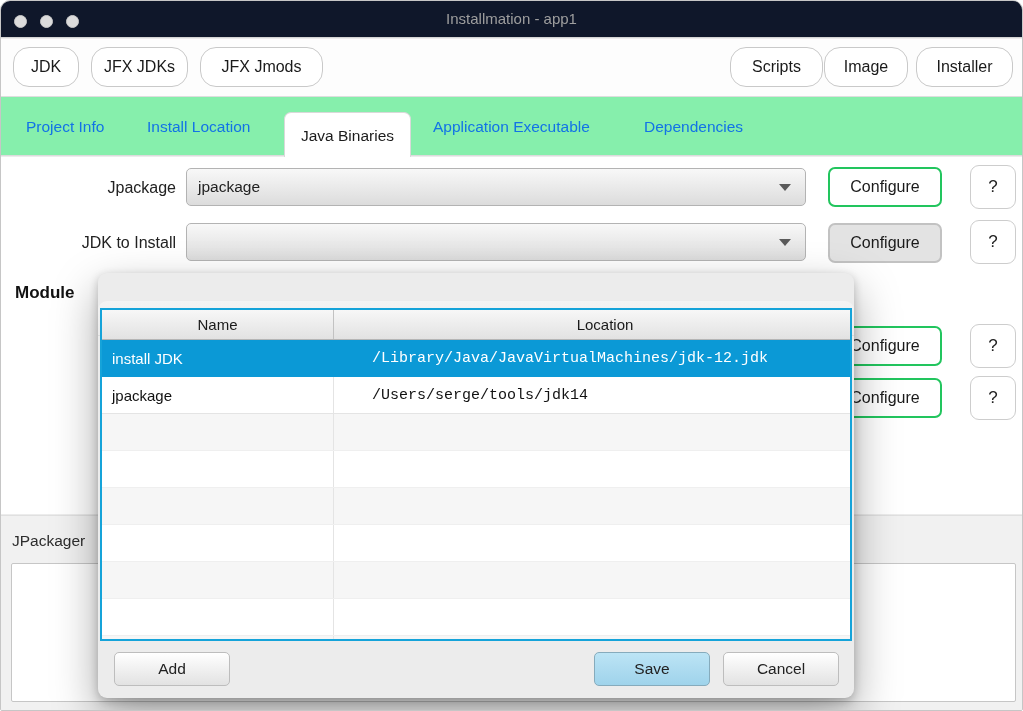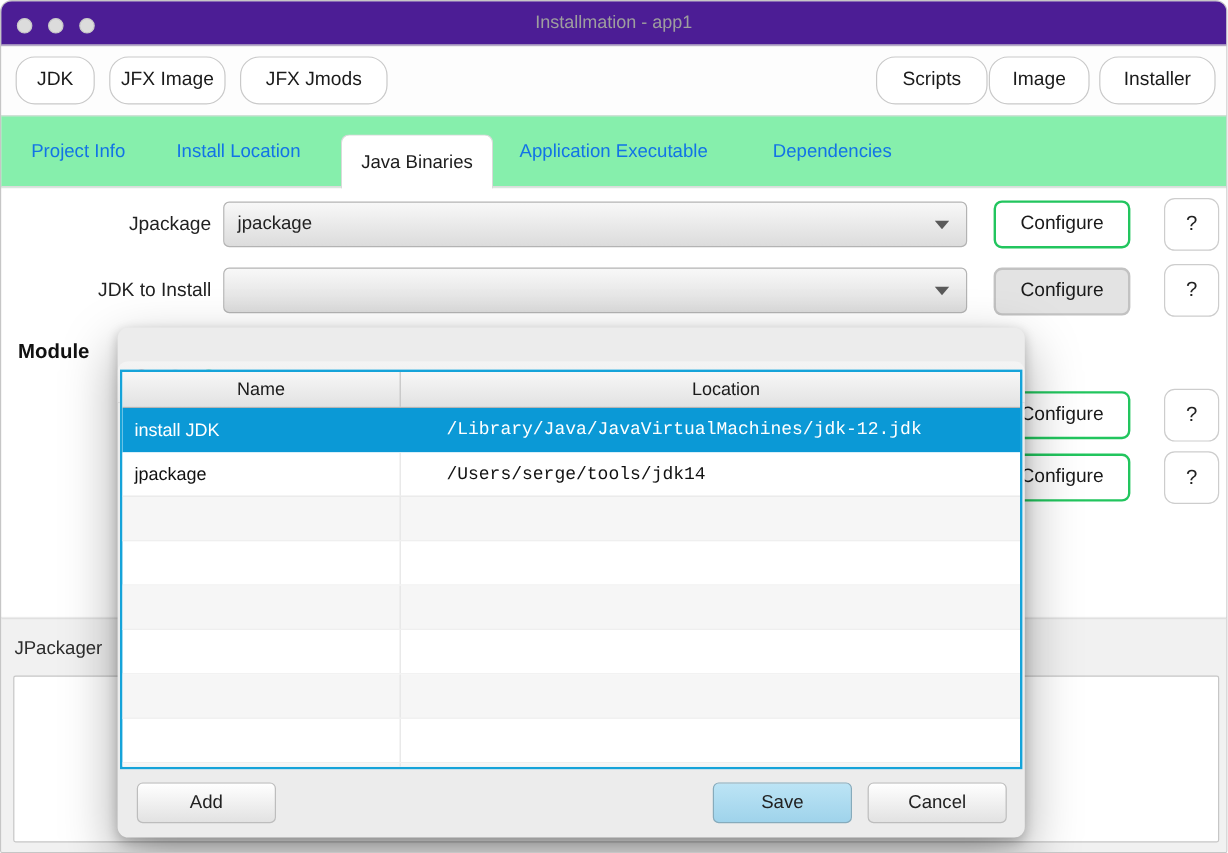--- a/index.html
+++ b/index.html
@@ -1,20 +1,20 @@
 <!DOCTYPE html>
 <html><head>
 <meta charset="utf-8">
 <style>
   * { margin:0; padding:0; box-sizing:border-box; }
   html,body { width:1023px; height:711px; background:#ffffff; font-family:"Liberation Sans", sans-serif; }
   .window{ position:relative; width:1023px; height:711px; background:#ececec; border:1px solid #c6c6c6; border-radius:10px 10px 2px 2px; overflow:hidden; }
 
   
-  .titlebar{ position:absolute; left:0; top:0; width:100%; height:37px; background:#4c1d95; border-bottom:1px solid #d4d4d4; }
+  .titlebar{ position:absolute; left:0; top:0; width:100%; height:37px; background:#0f172a; border-bottom:1px solid #d4d4d4; }
   .titlebar .dot{ position:absolute; top:14px; width:13px; height:13px; border-radius:50%; background:#dcdcdc; border:1px solid #c9c9c9; }
   .dot.d1{ left:13px; } .dot.d2{ left:39px; } .dot.d3{ left:65px; }
   .titlebar .wtitle{ position:absolute; left:0; right:0; top:9px; text-align:center; font-size:15px; color:#9e9e9e; }
 
   
   .toolbar{ position:absolute; left:0; top:38px; width:100%; height:57px; background:#fdfdfd; }
   .tbtn{ position:absolute; top:8px; height:40px; background:#ffffff; border:1px solid #c9c9c9; border-radius:16px; font-size:16px; color:#1a1a1a; display:flex; align-items:center; justify-content:center; cursor:default; }
   .tb-jdk{ left:12px; width:66px; } .tb-jars{ left:90px; width:97px; } .tb-jmods{ left:199px; width:123px; }
   .tb-scripts{ left:729px; width:93px; } .tb-image{ left:823px; width:84px; } .tb-installer{ left:915px; width:97px; }
 
@@ -79,21 +79,21 @@
 
   <div class="titlebar">
     <span class="dot d1"></span>
     <span class="dot d2"></span>
     <span class="dot d3"></span>
     <div class="wtitle">Installmation - app1</div>
   </div>
 
   <div class="toolbar">
     <div class="tbtn tb-jdk">JDK</div>
-    <div class="tbtn tb-jars">JFX Image</div>
+    <div class="tbtn tb-jars">JFX JDKs</div>
     <div class="tbtn tb-jmods">JFX Jmods</div>
     <div class="tbtn tb-scripts">Scripts</div>
     <div class="tbtn tb-image">Image</div>
     <div class="tbtn tb-installer">Installer</div>
   </div>
 
   <div class="tabstrip">
     <div class="tab tab-0">Project Info</div>
     <div class="tab tab-1">Install Location</div>
     <div class="tab-active">Java Binaries</div>

